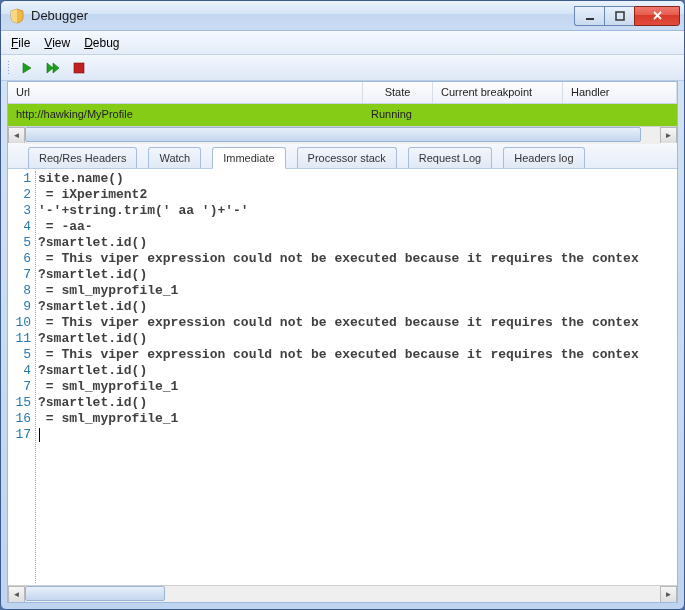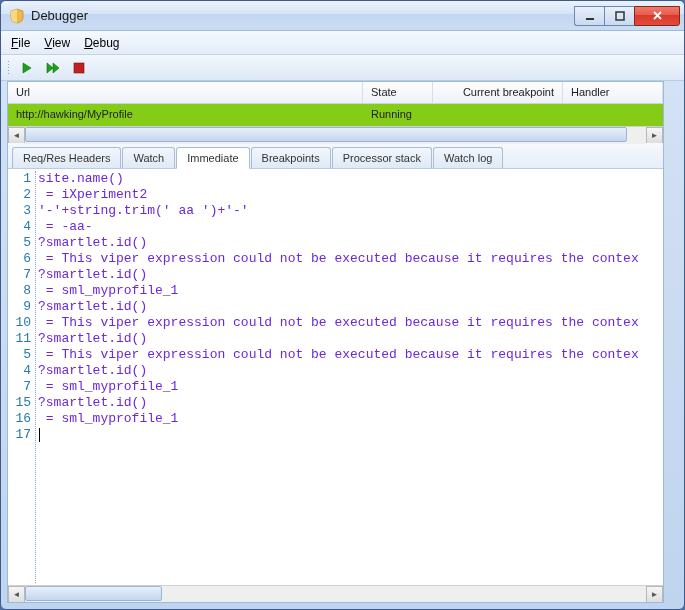--- a/index.html
+++ b/index.html
@@ -97,42 +97,42 @@
   height: 20px;
   display: flex;
   align-items: center;
   justify-content: center;
 }
 .tb-btn svg { display: block; }
 
 .content {
   flex: 1;
   background: #fff;
-  margin: 0 20px 6px 6px;
+  margin: 0 6px 6px 6px;
   border: 1px solid #9db9dc;
   display: flex;
   flex-direction: column;
   overflow: hidden;
 }
 
 .grid-header {
   display: flex;
   height: 22px;
   background: linear-gradient(to bottom, #fdfdfe, #eef2f8);
   border-bottom: 1px solid #c8d4e4;
   font-size: 11px;
   color: #222;
 }
 .grid-header > div {
   padding: 4px 8px;
   border-right: 1px solid #d6dee9;
 }
 .gh-url { width: 355px; }
-.gh-state { width: 70px; }
-.gh-bp { width: 130px; text-align: right; }
+.gh-state { width: 70px; text-align: center; }
+.gh-bp { width: 130px; }
 .gh-handler { flex: 1; }
 
 .grid-row {
   display: flex;
   height: 22px;
   font-size: 11px;
   color: #222;
   background: #84cc16;
 }
 .grid-row > div { padding: 4px 8px; }
@@ -172,22 +172,22 @@
   height: 15px;
   background: linear-gradient(to bottom, #e8f0fa, #c4d6ee);
   border: 1px solid #9ab4d6;
   border-radius: 2px;
 }
 
 .tabstrip {
   display: flex;
   background: linear-gradient(to bottom, #f6f9fd, #e6eef8);
   border-bottom: 1px solid #b8cce4;
-  padding: 4px 4px 0 4px;
-  gap: 2px;
+  padding: 4px 4px 0 20px;
+  gap: 12px;
   font-size: 11px;
 }
 .tab {
   padding: 4px 10px;
   border: 1px solid #a8bdd8;
   border-bottom: none;
   background: linear-gradient(to bottom, #f2f6fc, #dfe9f5);
   color: #333;
   border-radius: 3px 3px 0 0;
   margin-right: -1px;
@@ -224,23 +224,24 @@
   color: #2a7ab0;
   padding-right: 4px;
   border-right: 1px dotted #8aa5c7;
   user-select: none;
 }
 .gutter div { height: 16px; }
 .code {
   flex: 1;
   padding-left: 2px;
   white-space: pre;
-  color: #6d28d9;
+  color: #404040;
   overflow: hidden;
   position: relative;
+  font-weight: bold;
 }
 .code div { height: 16px; }
 .cursor {
   display: inline-block;
   width: 1px;
   height: 14px;
   background: #000;
   vertical-align: text-bottom;
   margin-left: 1px;
 }
@@ -330,23 +331,23 @@
       <div class="hscroll-track">
         <div class="hscroll-thumb" style="width:97%"></div>
       </div>
       <div class="hscroll-btn">►</div>
     </div>
 
     <div class="tabstrip">
       <div class="tab">Req/Res Headers</div>
       <div class="tab">Watch</div>
       <div class="tab active">Immediate</div>
-      <div class="tab">Breakpoints</div>
       <div class="tab">Processor stack</div>
-      <div class="tab">Watch log</div>
+      <div class="tab">Request Log</div>
+      <div class="tab">Headers log</div>
     </div>
 
     <div class="editor-wrap">
       <div class="editor">
         <div class="gutter" id="gutter">
             <div>1</div>
             <div>2</div>
             <div>3</div>
             <div>4</div>
             <div>5</div>

